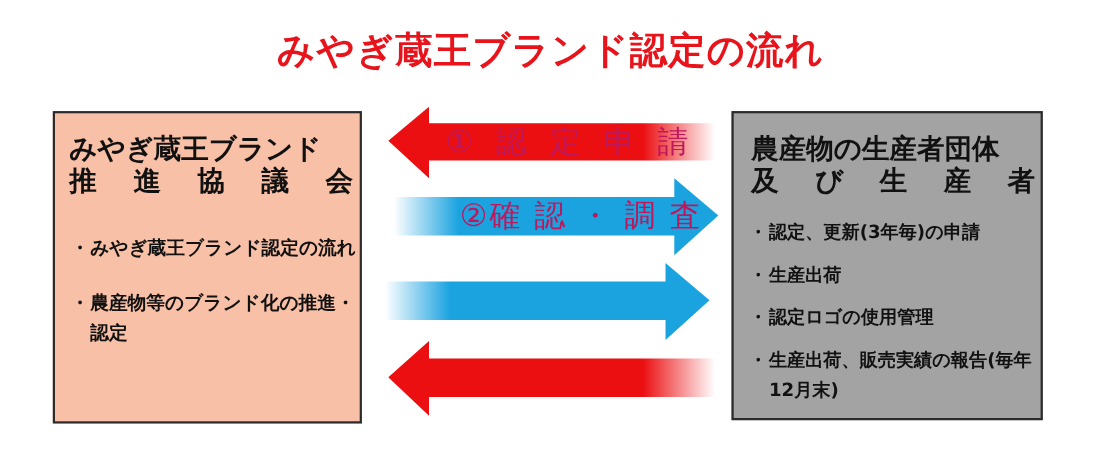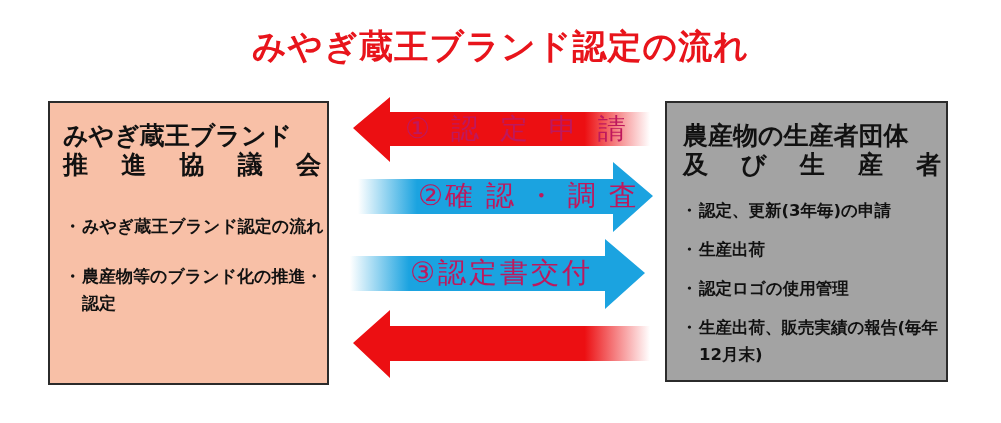--- a/index.html
+++ b/index.html
@@ -114,21 +114,20 @@
   <svg width="298" height="74">
     <defs>
       <linearGradient id="gBlue3" x1="0" y1="0" x2="1" y2="0">
         <stop offset="0" stop-color="#1ba3e0" stop-opacity="0"></stop>
         <stop offset="0.2" stop-color="#1ba3e0"></stop>
         <stop offset="1" stop-color="#1ba3e0"></stop>
       </linearGradient>
     </defs>
     <polygon points="0,19 255,19 255,2 295,36 255,72 255,54 0,54" fill="url(#gBlue3)"></polygon>
   </svg>
-  <div class="arrow-label" style="left:60px;top:19px;letter-spacing:3px;">③認定書交付</div>
 </div>
 
 <div class="arrow" style="left:350px;top:308px;width:300px;height:72px;">
   <svg width="300" height="72">
     <defs>
       <linearGradient id="gRed4" x1="0" y1="0" x2="1" y2="0">
         <stop offset="0" stop-color="#ec0f12"></stop>
         <stop offset="0.78" stop-color="#ec0f12"></stop>
         <stop offset="1" stop-color="#ec0f12" stop-opacity="0"></stop>
       </linearGradient>

